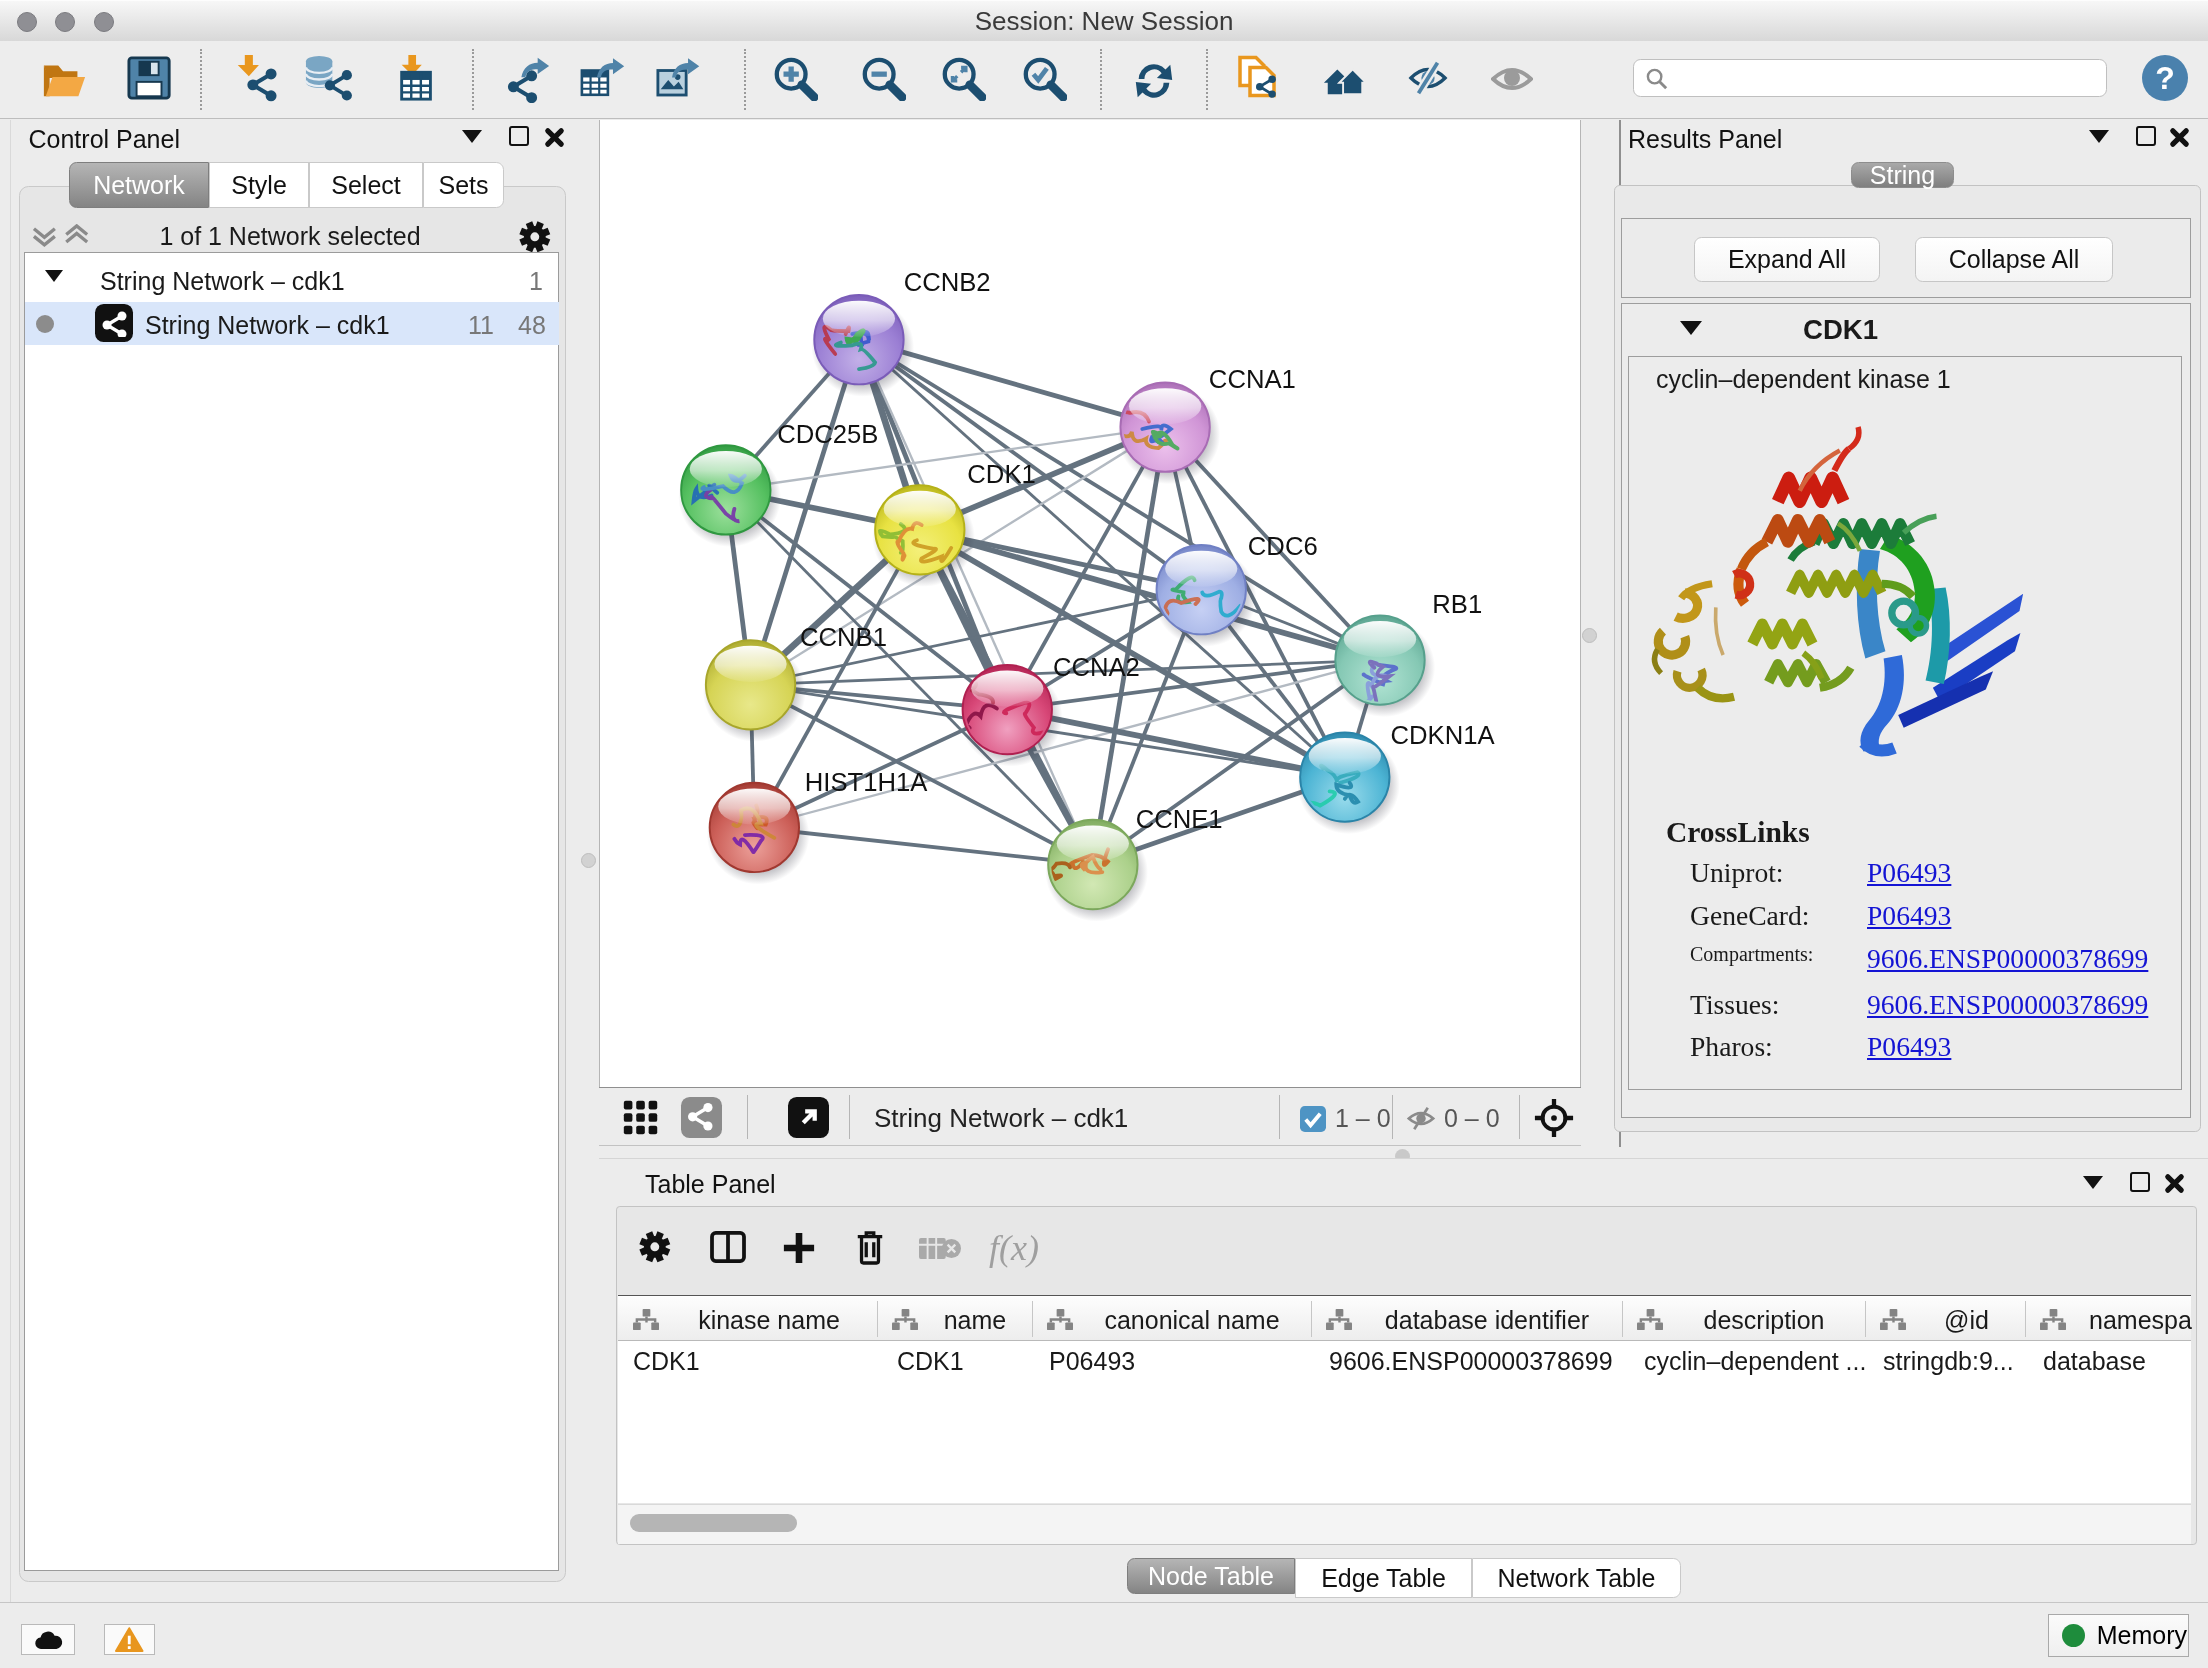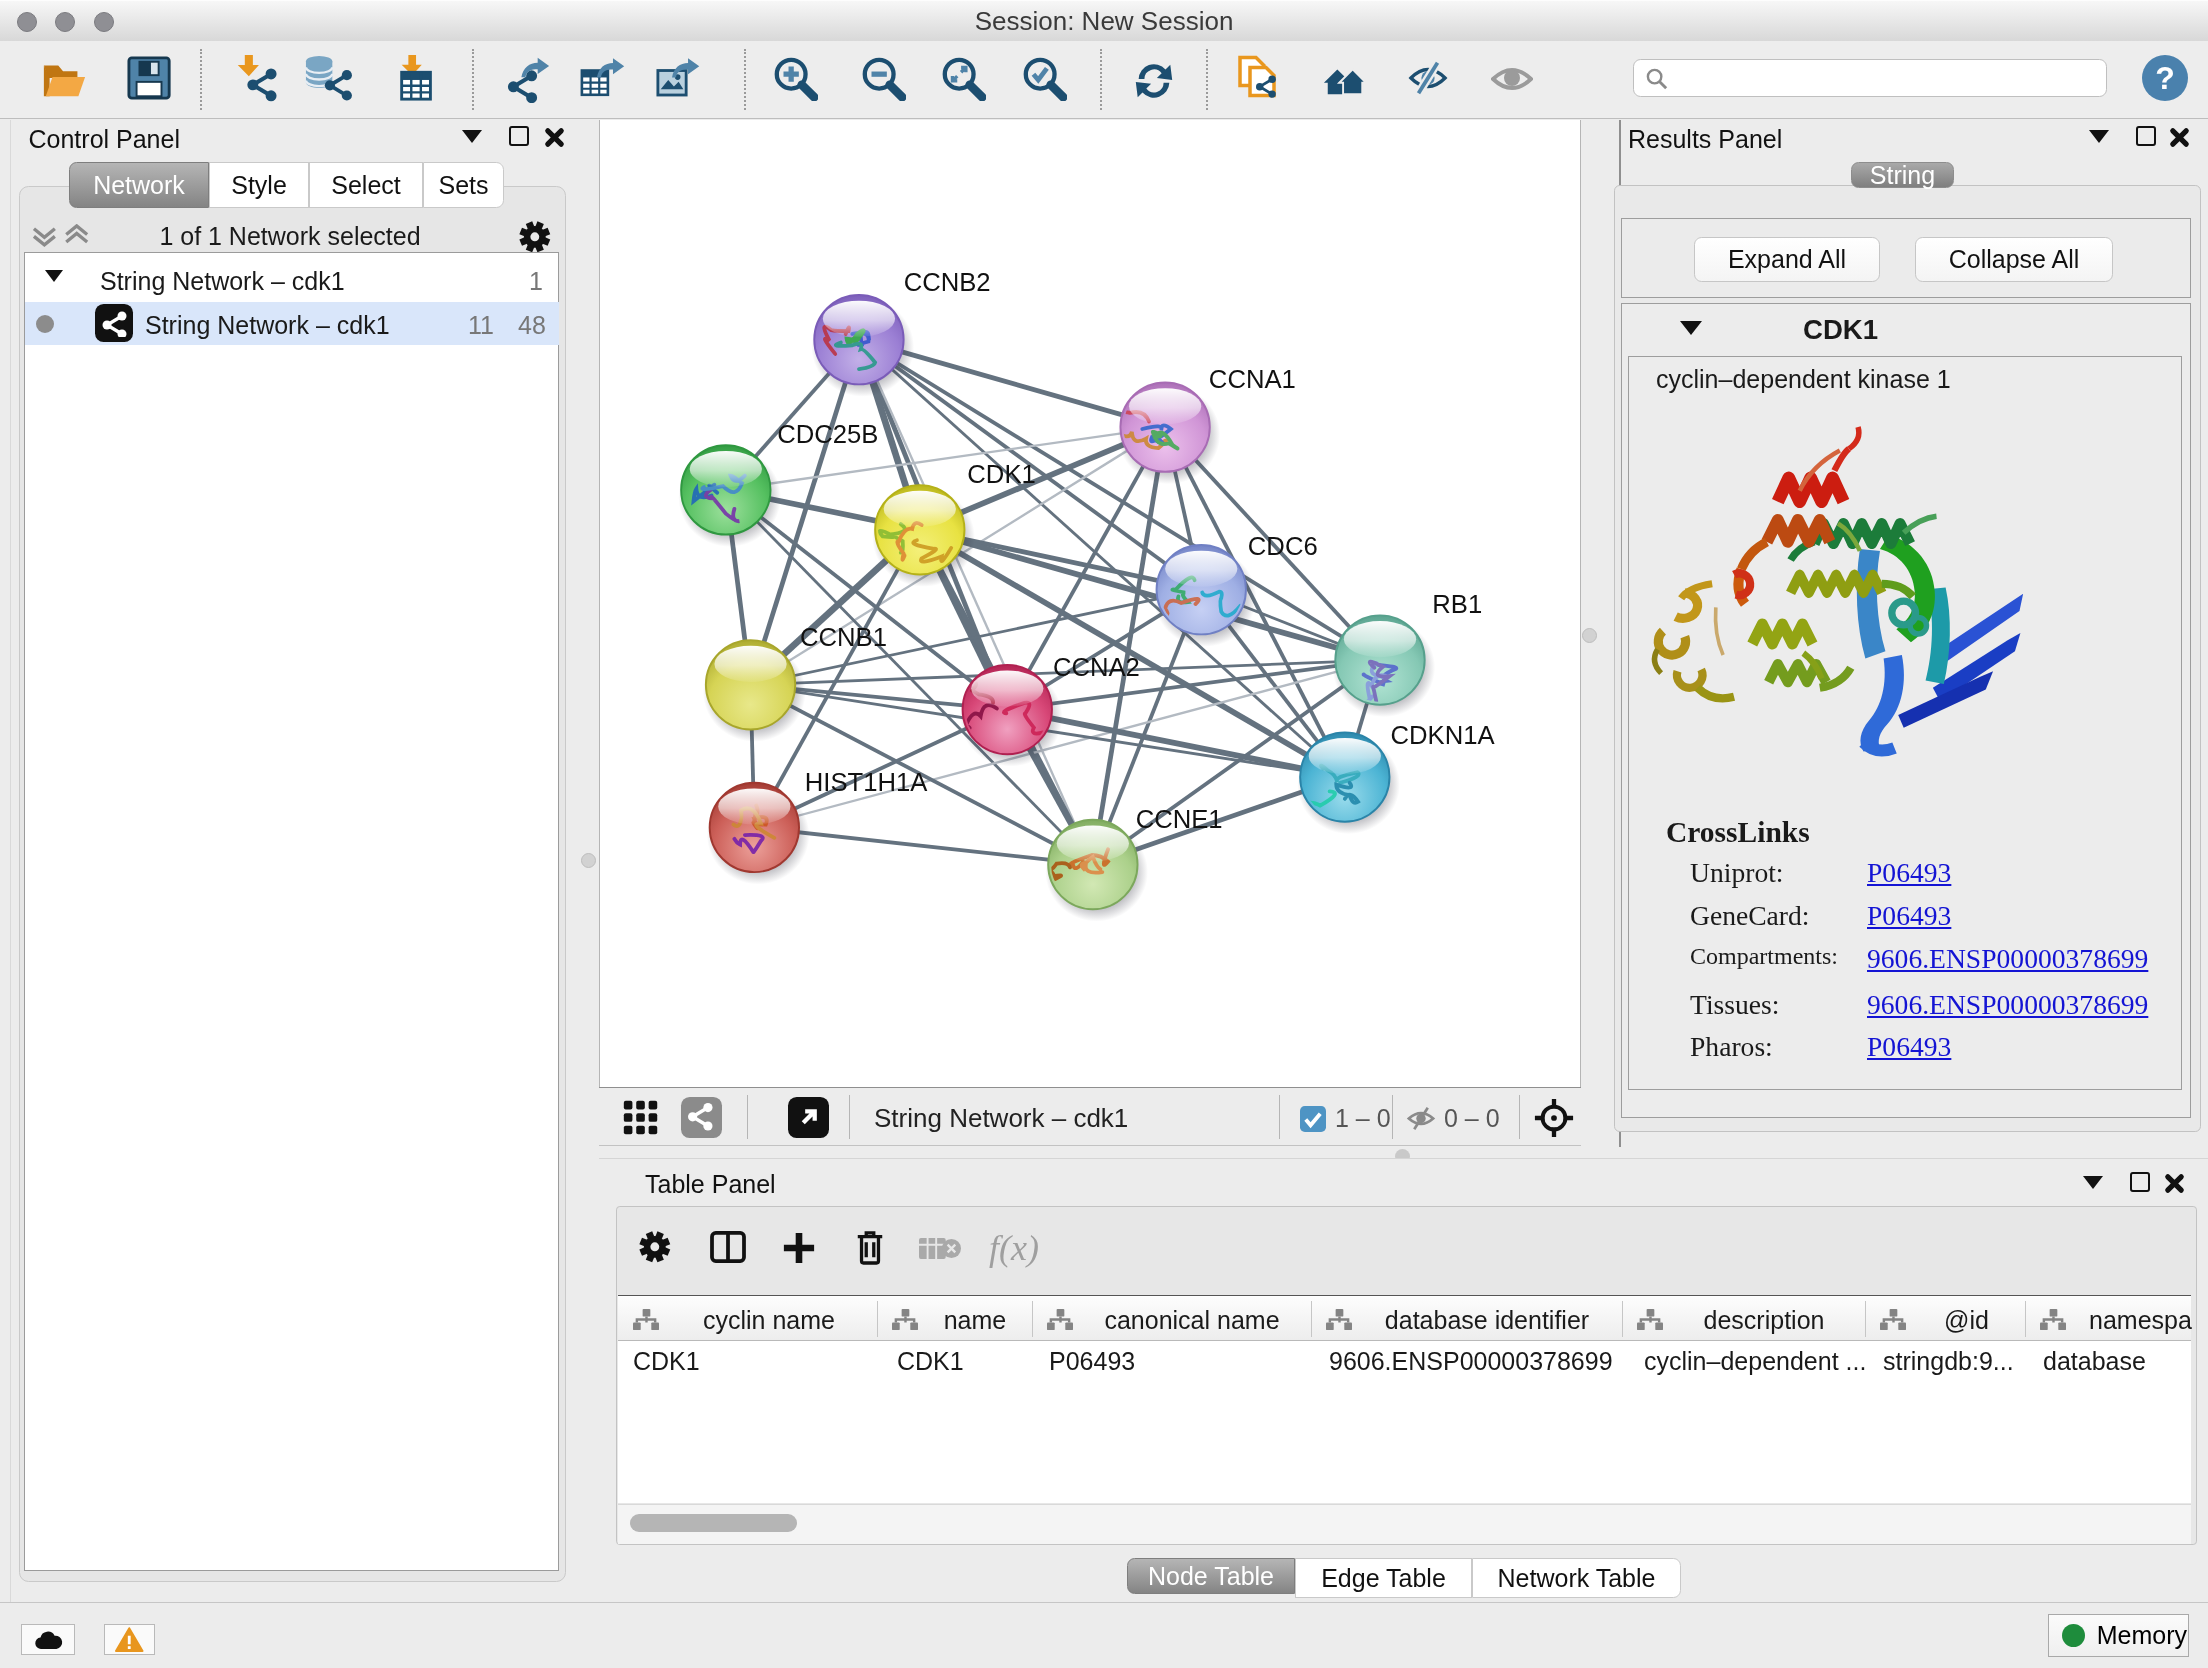--- a/index.html
+++ b/index.html
@@ -567,21 +567,21 @@
       <path d="M100 212 q-2 30 8 52" fill="none" stroke="#caa96c" stroke-width="4"></path>
       <path d="M258 150 q-10 -22 -24 -30" fill="none" stroke="#7ca83c" stroke-width="5"></path>
       <path d="M306 130 q18 -16 36 -18" fill="none" stroke="#48a058" stroke-width="6"></path>
     </g>
   </svg>
 <div class="t serif" style="left:1666px;top:816px;font-size:29.5px;font-weight:bold">CrossLinks</div>
 <div class="t serif" style="left:1690px;top:857px;font-size:27.6px">Uniprot:</div>
 <div class="t serif" style="left:1867px;top:857px;font-size:27.6px"><a class="lnk">P06493</a></div>
 <div class="t serif" style="left:1690px;top:900px;font-size:27.6px">GeneCard:</div>
 <div class="t serif" style="left:1867px;top:900px;font-size:27.6px"><a class="lnk">P06493</a></div>
-<div class="t serif" style="left:1690px;top:943px;font-size:24px">Compartments:</div>
+<div class="t serif" style="left:1690px;top:943px;font-size:20px">Compartments:</div>
 <div class="t serif" style="left:1867px;top:943px;font-size:27.6px"><a class="lnk">9606.ENSP00000378699</a></div>
 <div class="t serif" style="left:1690px;top:989px;font-size:27.6px">Tissues:</div>
 <div class="t serif" style="left:1867px;top:989px;font-size:27.6px"><a class="lnk">9606.ENSP00000378699</a></div>
 <div class="t serif" style="left:1690px;top:1031px;font-size:27.6px">Pharos:</div>
 <div class="t serif" style="left:1867px;top:1031px;font-size:27.6px"><a class="lnk">P06493</a></div>
 <div class="abs" style="left:599px;top:1158px;width:1609px;height:443px;background:#ececec;border-top:1px solid #d5d5d5"></div>
 <div class="t panel-title" style="left:645px;top:1170px">Table Panel</div>
 <div class="tri" style="left:2083px;top:1176px"></div>
 <div class="maxbox" style="left:2130px;top:1172px"></div>
 <svg class="abs" style="left:2164px;top:1173px" width="21" height="21" viewBox="0 0 22 22">
@@ -624,21 +624,21 @@
 <div class="abs" style="left:618px;top:1295px;width:1573px;height:208px;background:#fff;border-top:1.9px solid #555"></div>
 <div class="abs" style="left:618px;top:1297px;width:1573px;height:44px;background:linear-gradient(#fdfdfd,#ededed);border-bottom:1px solid #b9b9b9"></div>
 <svg class="abs" style="left:633px;top:1308px" width="26" height="23" viewBox="0 0 27 22">
     <g fill="#848484">
       <rect x="10" y="0" width="8" height="8" rx="1"></rect>
 <rect x="0" y="14" width="8" height="8" rx="1"></rect>
       <rect x="19" y="14" width="8" height="8" rx="1"></rect>
 <path d="M14 8 v4 M4 14 v-3 h19 v3 M14 8 v6" stroke="#848484" stroke-width="2.5" fill="none"></path>
     </g>
   </svg>
-<div class="t" style="left:668px;top:1306px;width:202px;text-align:center;font-size:25px">cyclin name</div>
+<div class="t" style="left:668px;top:1306px;width:202px;text-align:center;font-size:25px">kinase name</div>
 <div class="abs" style="left:877px;top:1301px;height:36px;border-left:1px solid #c6c6c6"></div>
 <svg class="abs" style="left:892px;top:1308px" width="26" height="23" viewBox="0 0 27 22">
     <g fill="#848484">
       <rect x="10" y="0" width="8" height="8" rx="1"></rect>
 <rect x="0" y="14" width="8" height="8" rx="1"></rect>
       <rect x="19" y="14" width="8" height="8" rx="1"></rect>
 <path d="M14 8 v4 M4 14 v-3 h19 v3 M14 8 v6" stroke="#848484" stroke-width="2.5" fill="none"></path>
     </g>
   </svg>
 <div class="t" style="left:926px;top:1306px;width:98px;text-align:center;font-size:25px">name</div>

